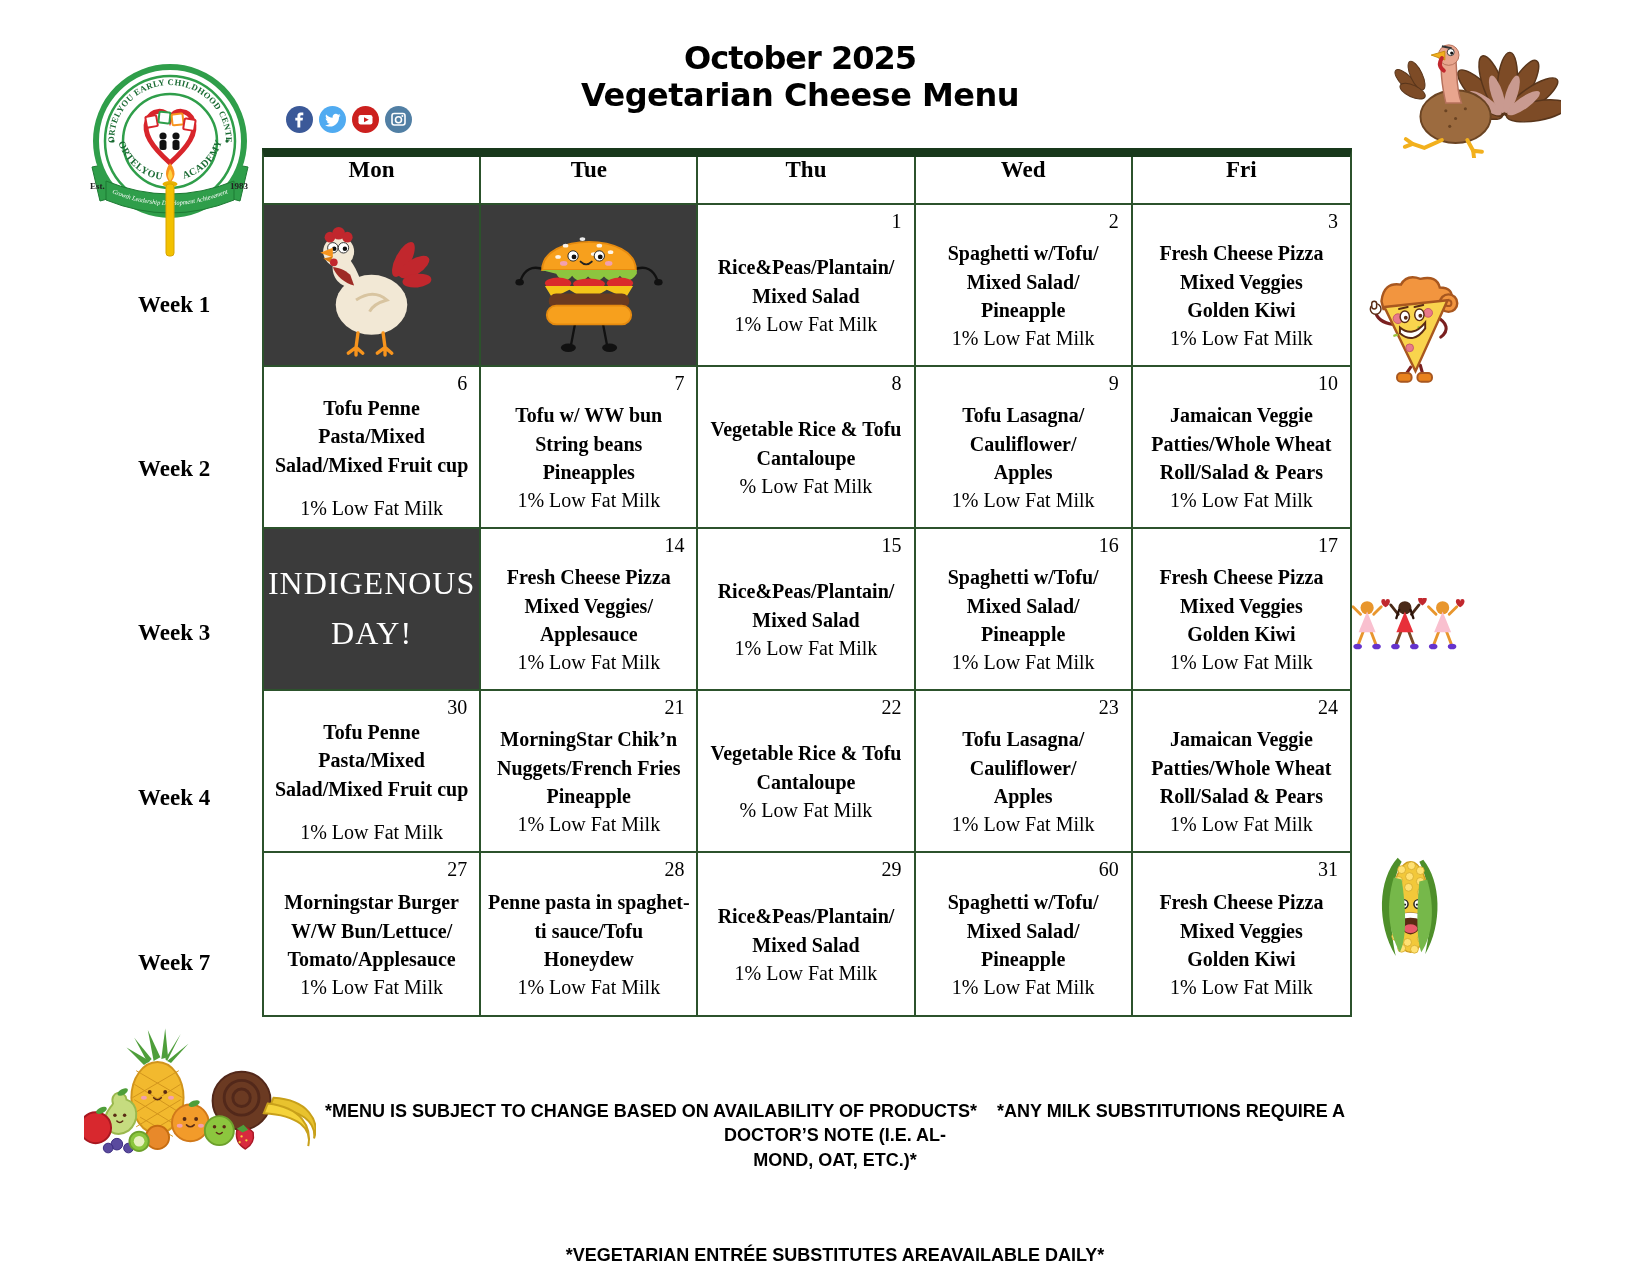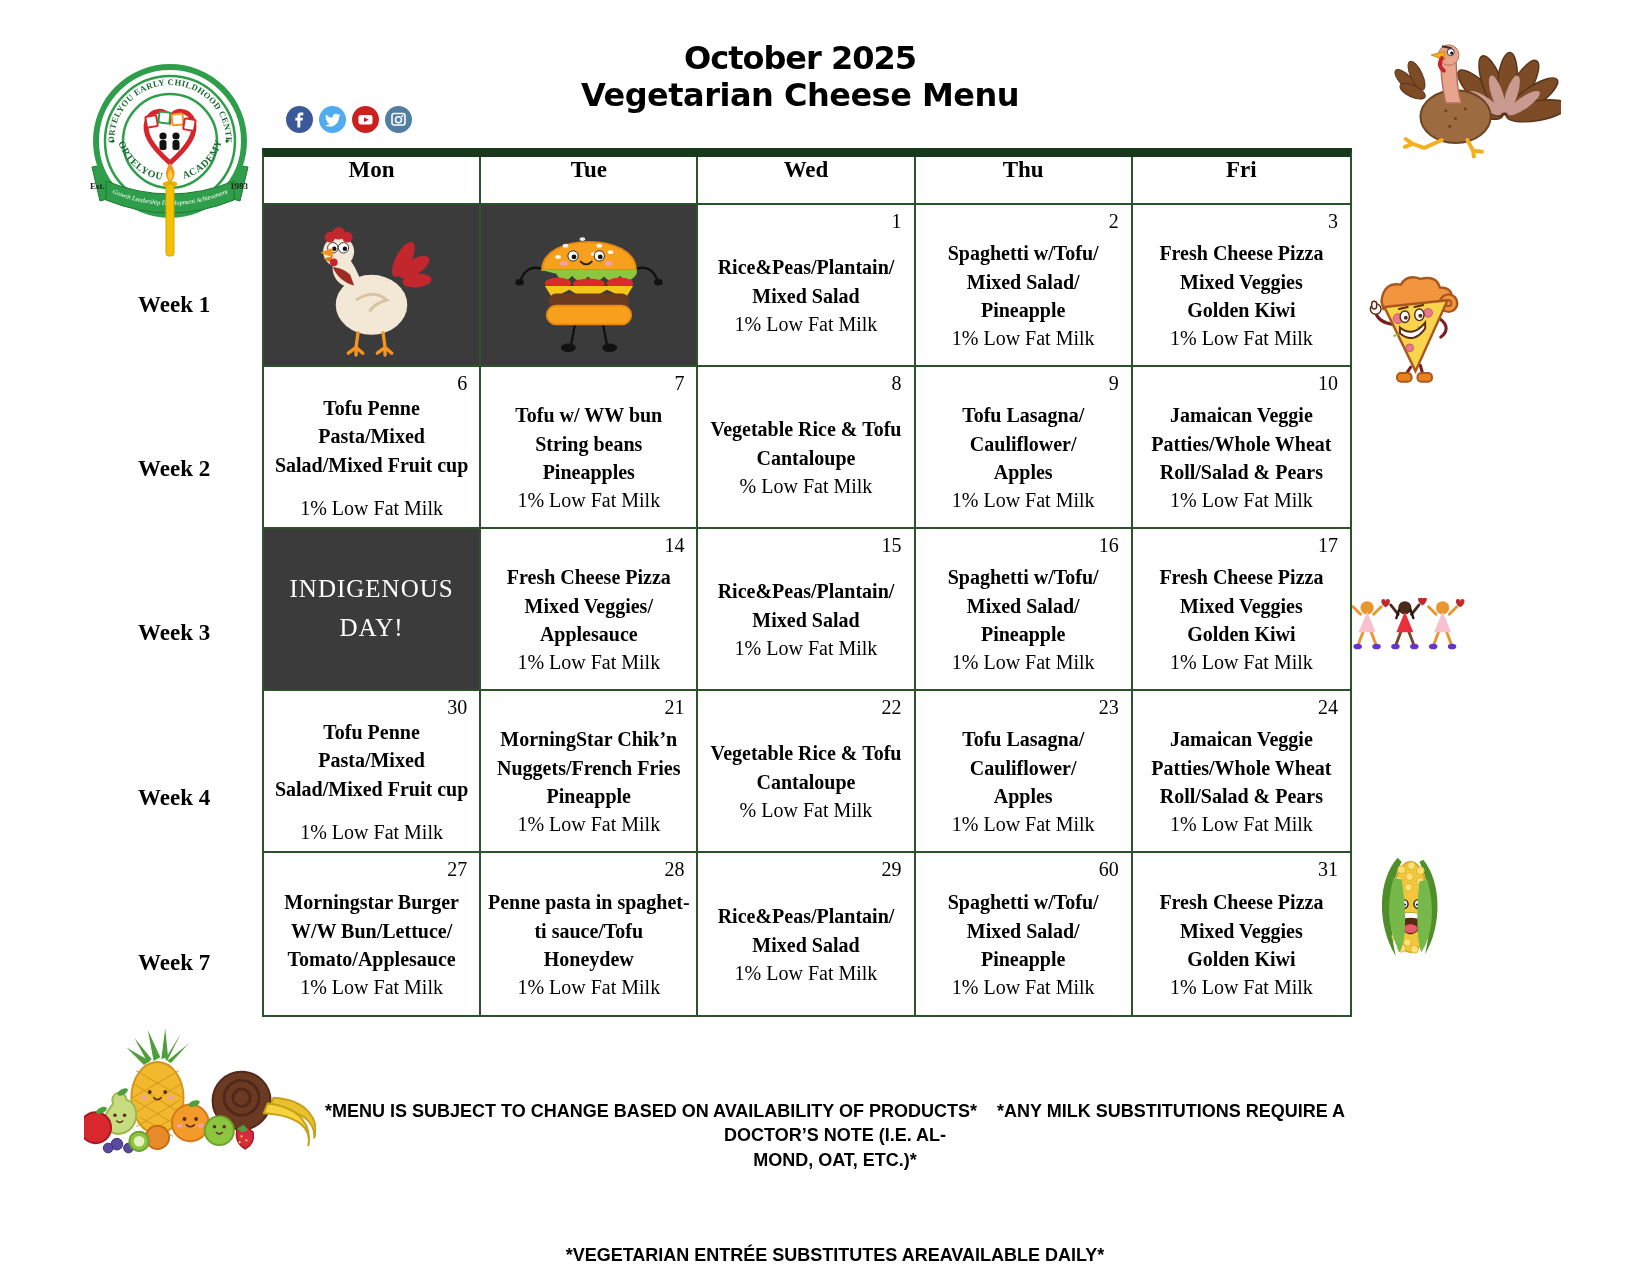--- a/index.html
+++ b/index.html
@@ -25,21 +25,21 @@
   .c{border-right:2px solid var(--green);border-bottom:2px solid var(--green);position:relative;overflow:hidden;}
   .lastcol{border-right:none !important;}
   .lastrow{border-bottom:none !important;}
   .dark{background:var(--dark);display:flex;align-items:center;justify-content:center;}
   .date{position:absolute;top:5px;right:12px;font-size:20px;}
   .content{position:absolute;left:4px;right:4px;top:28px;bottom:6px;display:flex;flex-direction:column;
            justify-content:center;align-items:center;text-align:center;}
   .menu{font-weight:bold;font-size:20px;line-height:1.42;white-space:pre-line;}
   .milk{font-size:20px;line-height:1.42;}
   .gap .milk{margin-top:15px;}
-  .note-text{font-size:25px;line-height:1.55;color:#fff;text-align:center;white-space:pre-line;letter-spacing:1px;}
+  .note-text{font-size:32px;line-height:1.55;color:#fff;text-align:center;white-space:pre-line;letter-spacing:1px;}
 
   .wk{position:absolute;left:138px;font-weight:bold;font-size:23px;}
   .wk1{top:292px;} .wk2{top:456px;} .wk3{top:620px;} .wk4{top:785px;} .wk5{top:950px;}
 
   
   .footer{position:absolute;left:300px;top:1049px;width:1070px;text-align:center;
           font-family:"Liberation Sans",sans-serif;font-weight:bold;font-size:18px;line-height:1.38;
           white-space:pre-wrap;}
   .footer .n2{margin-top:20px;}
 
@@ -143,22 +143,22 @@
   <span class="wk wk1">Week 1</span>
   <span class="wk wk2">Week 2</span>
   <span class="wk wk3">Week 3</span>
   <span class="wk wk4">Week 4</span>
   <span class="wk wk5">Week 7</span>
 
   <div class="cal">
     <div class="grid">
       <div class="hc">Mon</div>
       <div class="hc">Tue</div>
+      <div class="hc">Thu</div>
       <div class="hc">Wed</div>
-      <div class="hc">Thu</div>
       <div class="hc lastcol">Fri</div>
 
       <div class="c dark">
         <svg width="155" height="145" viewBox="0 0 160 150">
           <g fill="#c1272d">
               <ellipse cx="113" cy="48" rx="8" ry="20" transform="rotate(28 113 48)"></ellipse>
             <ellipse cx="124" cy="56" rx="8" ry="18" transform="rotate(58 124 56)"></ellipse>
             <ellipse cx="127" cy="70" rx="7" ry="15" transform="rotate(84 127 70)"></ellipse>
             </g>
           <ellipse cx="80" cy="95" rx="37" ry="31" fill="#f2e8d5"></ellipse>

